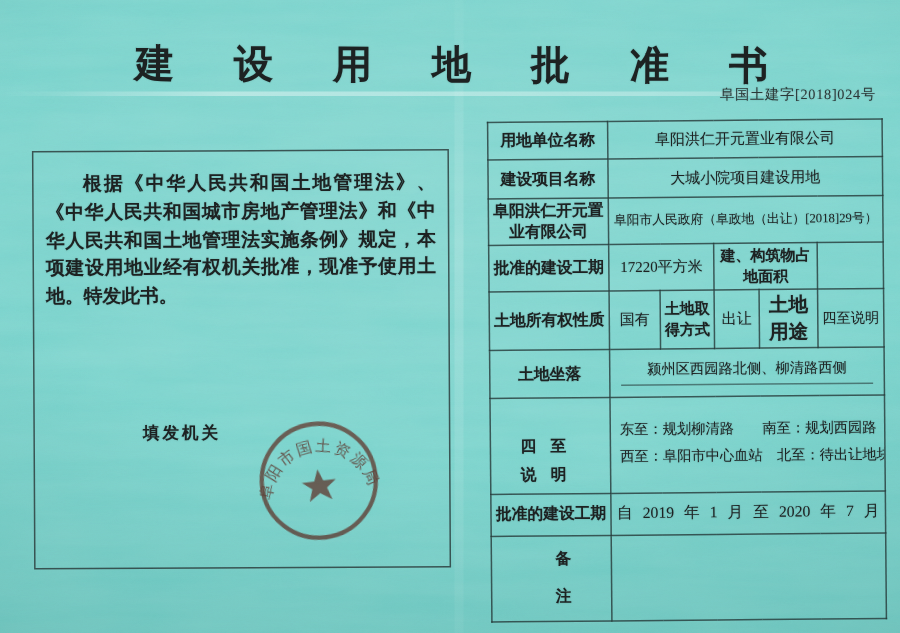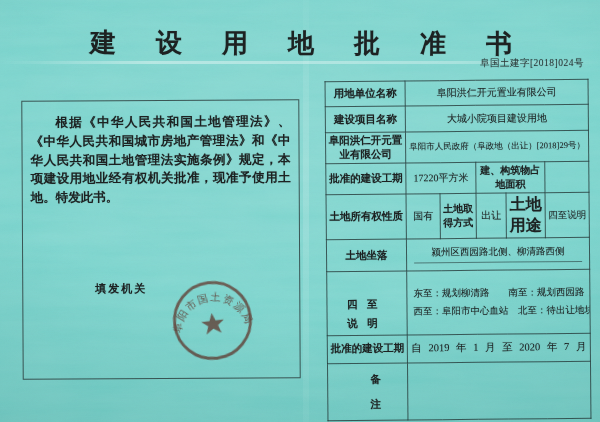--- a/index.html
+++ b/index.html
@@ -159,21 +159,21 @@
       <td class="lbl">批准的建设工期</td>
       <td colspan="2">17220平方米</td>
       <td colspan="2" class="lbl" style="font-size:10px">建、构筑物占地面积</td>
       <td></td>
     </tr>
     <tr style="height:30px">
       <td class="lbl">土地所有权性质</td>
       <td>国有</td>
       <td class="lbl" style="font-size:10px">土地取得方式</td>
       <td>出让</td>
-      <td class="lbl" style="font-size:16px">土地用途</td>
+      <td class="lbl" style="font-size:13px">土地用途</td>
       <td style="font-size:9.5px">四至说明</td>
     </tr>
     <tr style="height:32px">
       <td class="lbl">土地坐落</td>
       <td colspan="5">
         <span class="underlined-fill" style="font-size:9.5px">颍州区西园路北侧、柳清路西侧</span>
       </td>
     </tr>
     <tr style="height:42px">
       <td class="lbl">

